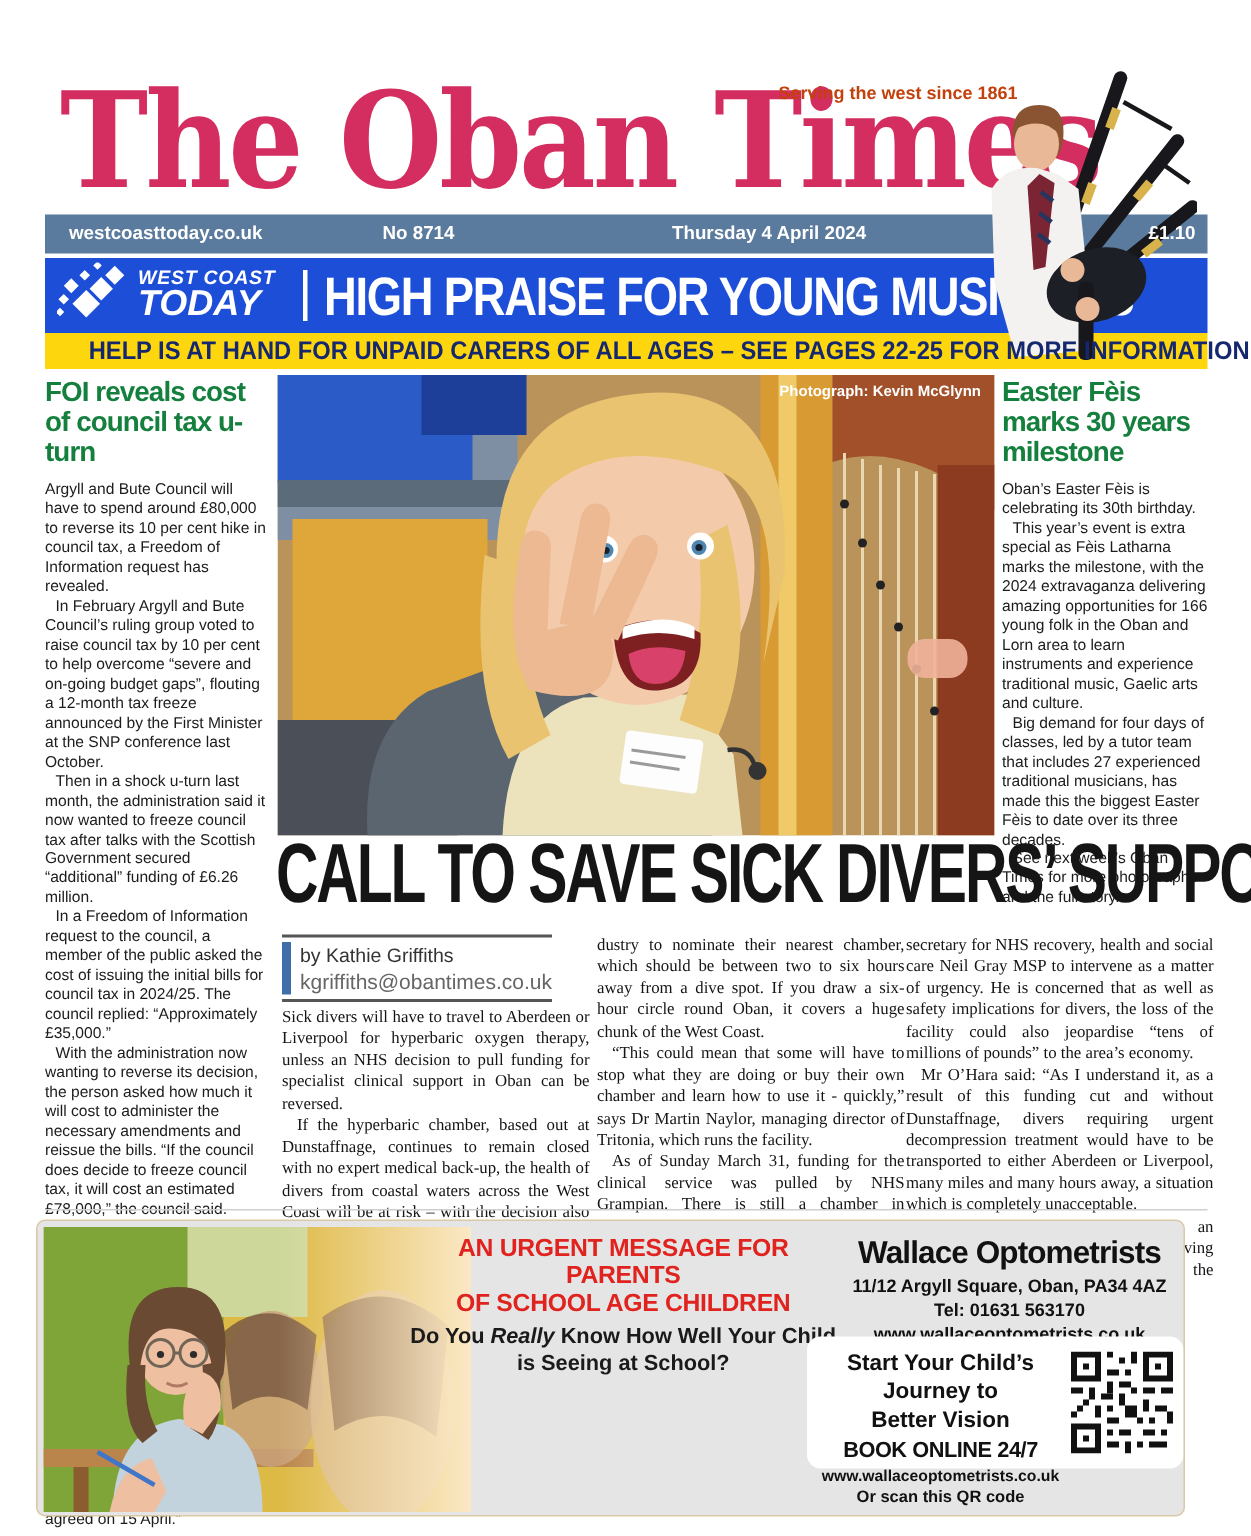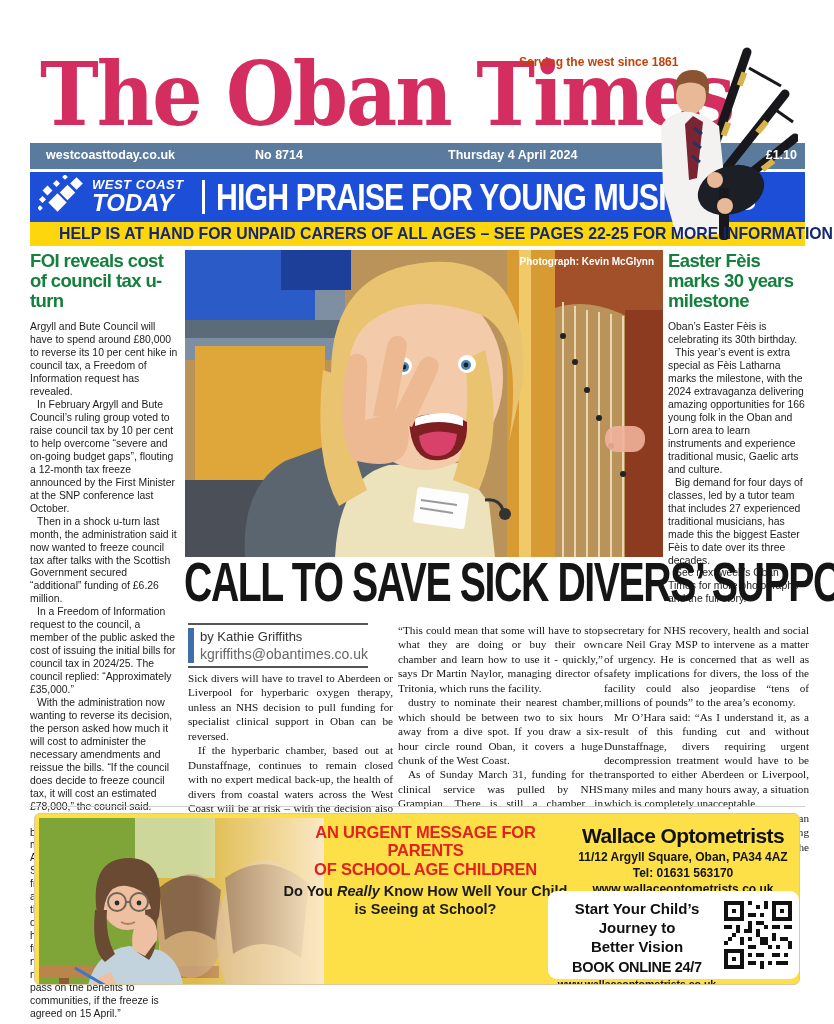--- a/index.html
+++ b/index.html
@@ -76,21 +76,21 @@
   .mcol p { margin:0; }
   .mcol p + p { text-indent:10px; }
   .mcol1 { left:188px; top:671px; }
   .mcol2 { left:398px; top:623px; }
   .mcol3 { left:604px; top:623px; }
   .continued { font-weight:bold; text-align:right; padding-right:22px; }
 
   .bottom-rule { position:absolute; left:30px; top:806px; width:775px; border-top:1px solid #cfcfcf; }
 
   
-  .advert { position:absolute; left:34px; top:813px; width:766px; height:172px; background:#fde047; border:1px solid #d9c9a6; border-radius:6px; overflow:hidden; }
+  .advert { position:absolute; left:24px; top:813px; width:766px; height:198px; background:#e5e5e5; border:1px solid #d9c9a6; border-radius:6px; overflow:hidden; }
   .ad-photo { position:absolute; left:4px; top:4px; width:285px; height:190px; }
   .ad-mid { position:absolute; left:248px; top:9px; width:285px; text-align:center; color:#1a1a1a; }
   .ad-red { color:#e0231f; font-weight:800; font-size:16.5px; line-height:1.12; letter-spacing:-0.2px; }
   .ad-q { font-size:14.5px; font-weight:800; line-height:1.18; margin-top:5px; }
   .ad-lines { margin-top:4px; }
   .ad-lines div { font-size:12px; font-weight:700; line-height:1.3; letter-spacing:-0.2px; }
   .ad-right { position:absolute; left:532px; top:10px; width:232px; text-align:center; color:#111; }
   .ad-name { font-size:21px; font-weight:800; letter-spacing:-0.6px; }
   .ad-addr, .ad-tel, .ad-web { font-size:12px; font-weight:700; margin-top:2px; }
   .ad-book { position:absolute; left:513px; top:77px; width:251px; height:88px; background:#fff; border-radius:9px; }
@@ -271,22 +271,22 @@
     <div class="byline-name">by Kathie Griffiths</div>
     <div class="byline-email">kgriffiths@obantimes.co.uk</div>
   </div>
 
   <div class="mcol mcol1">
     <p>Sick divers will have to travel to Aberdeen or Liverpool for hyperbaric oxygen therapy, unless an NHS decision to pull funding for specialist clinical support in Oban can be reversed.</p>
     <p>If the hyperbaric chamber, based out at Dunstaffnage, continues to remain closed with no expert medical back-up, the health of divers from coastal waters across the West Coast will be at risk – with the decision also putting the future of commercial diving operations in jeopardy, which could cost the area’s economy tens of millions of pounds, it has been warned.</p>
     <p>There is a legal requirement for the diving in-</p>
   </div>
   <div class="mcol mcol2">
+    <p>dustry to nominate their nearest chamber, which should be between two to six hours away from a dive spot. If you draw a six-hour circle round Oban, it covers a huge chunk of the West Coast.</p>
     <p>“This could mean that some will have to stop what they are doing or buy their own chamber and learn how to use it - quickly,” says Dr Martin Naylor, managing director of Tritonia, which runs the facility.</p>
-    <p>dustry to nominate their nearest chamber, which should be between two to six hours away from a dive spot. If you draw a six-hour circle round Oban, it covers a huge chunk of the West Coast.</p>
     <p>As of Sunday March 31, funding for the clinical service was pulled by NHS Grampian. There is still a chamber in Aberdeen for critically-ill divers but 99.9 per cent of West Coast divers needing hyperbaric treatment can successfully be cared for in Oban, according to Dr Naylor.</p>
     <p>Argyll MP Brendan O’Hara is asking cabinet</p>
   </div>
   <div class="mcol mcol3">
     <p>secretary for NHS recovery, health and social care Neil Gray MSP to intervene as a matter of urgency. He is concerned that as well as safety implications for divers, the loss of the facility could also jeopardise “tens of millions of pounds” to the area’s economy.</p>
     <p>Mr O’Hara said: “As I understand it, as a result of this funding cut and without Dunstaffnage, divers requiring urgent decompression treatment would have to be transported to either Aberdeen or Liverpool, many miles and many hours away, a situation which is completely unacceptable.</p>
     <p>“The West Coast of Scotland is an important centre for the commercial diving sector, particularly the military and the aquaculture industry. These</p>
     <p class="continued">Continued on page 5.</p>
   </div>
 

